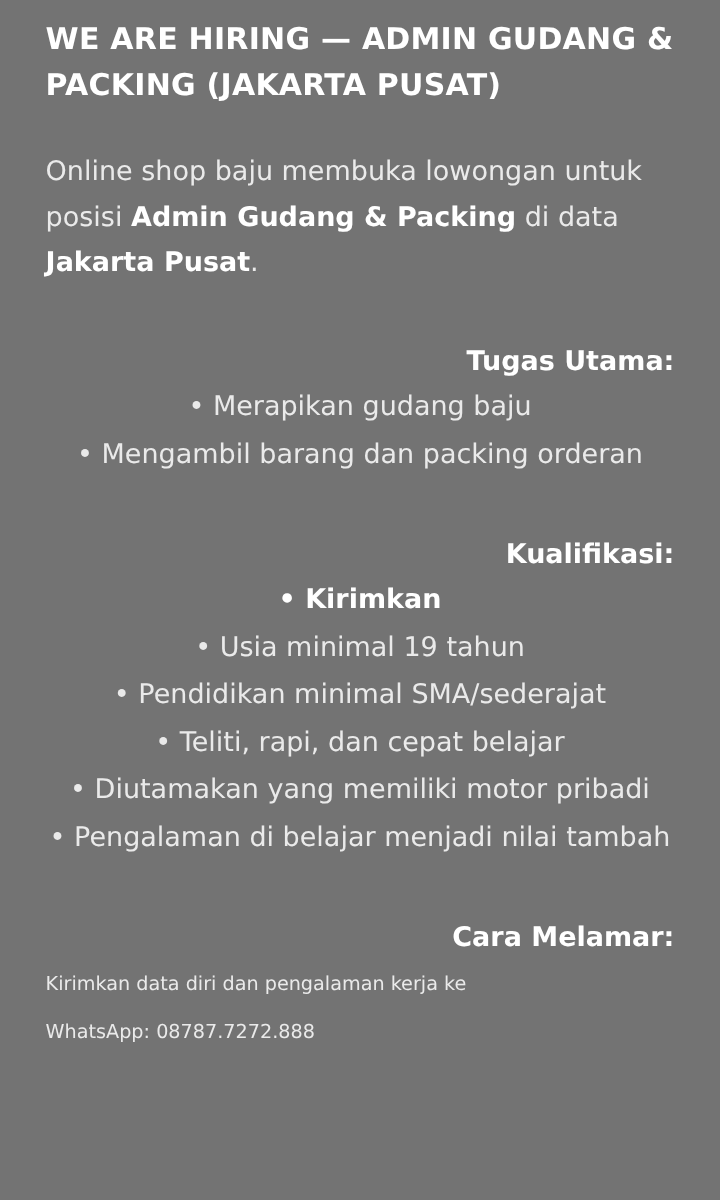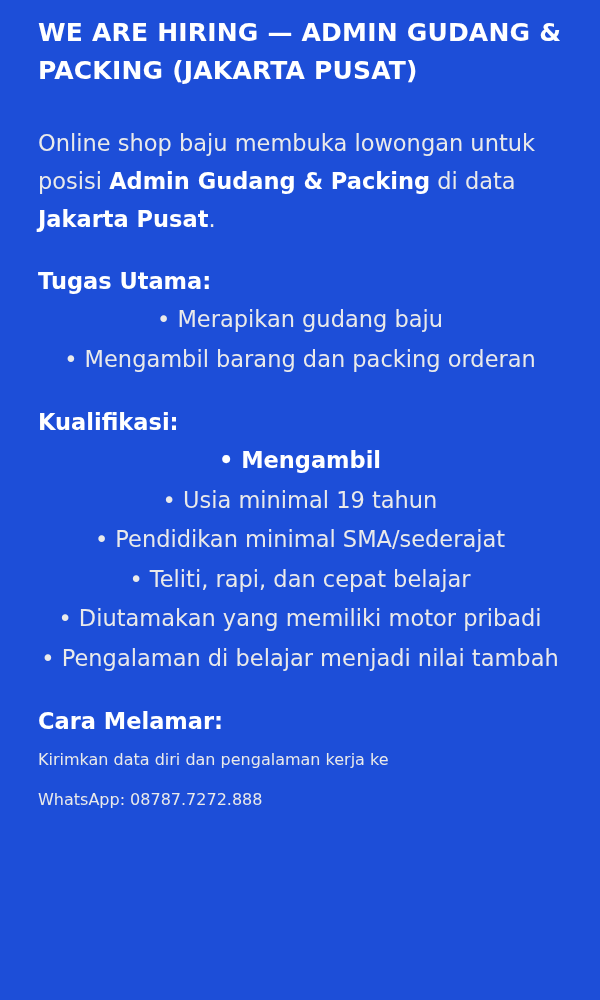--- a/index.html
+++ b/index.html
@@ -12,21 +12,21 @@
     height: 1000px;
     overflow: hidden;
     font-family: "DejaVu Sans", sans-serif;
     color: #f2f2f2;
   }
   .page {
     width: 600px;
     height: 1000px;
     box-sizing: border-box;
     padding: 10px 38px 0 38px;
-    background: #1d4ed8;
+    background: #737373;
   }
   .title {
     font-size: 25px;
     line-height: 38px;
     font-weight: bold;
     letter-spacing: 0.2px;
     color: #ffffff;
     margin: 0 0 0 0;
     padding-top: 4px;
   }
@@ -39,21 +39,22 @@
   .para b {
     color: #ffffff;
     font-weight: bold;
     text-align: right;
   }
   .section-head {
     font-size: 22.5px;
     line-height: 38px;
     font-weight: bold;
     color: #ffffff;
-    margin-top: 24px;
+    margin-top: 44px;
+    text-align: right;
   }
   ul.list {
     list-style: none;
     margin: 0;
     padding: 0;
   }
   ul.list li {
     font-size: 22.5px;
     line-height: 39.5px;
     color: #eaeaea;
@@ -81,21 +82,21 @@
   </div>
 
   <div class="section-head">Tugas Utama:</div>
   <ul class="list">
     <li>• Merapikan gudang baju</li>
     <li>• Mengambil barang dan packing orderan</li>
   </ul>
 
   <div class="section-head">Kualifikasi:</div>
   <ul class="list">
-    <li class="bold-item">• Mengambil</li>
+    <li class="bold-item">• Kirimkan</li>
     <li>• Usia minimal 19 tahun</li>
     <li>• Pendidikan minimal SMA/sederajat</li>
     <li>• Teliti, rapi, dan cepat belajar</li>
     <li>• Diutamakan yang memiliki motor pribadi</li>
     <li>• Pengalaman di belajar menjadi nilai tambah</li>
   </ul>
 
   <div class="section-head">Cara Melamar:</div>
   <div class="contact-line">Kirimkan data diri dan pengalaman kerja ke</div>
   <div class="contact-line">WhatsApp: 08787.7272.888</div>

